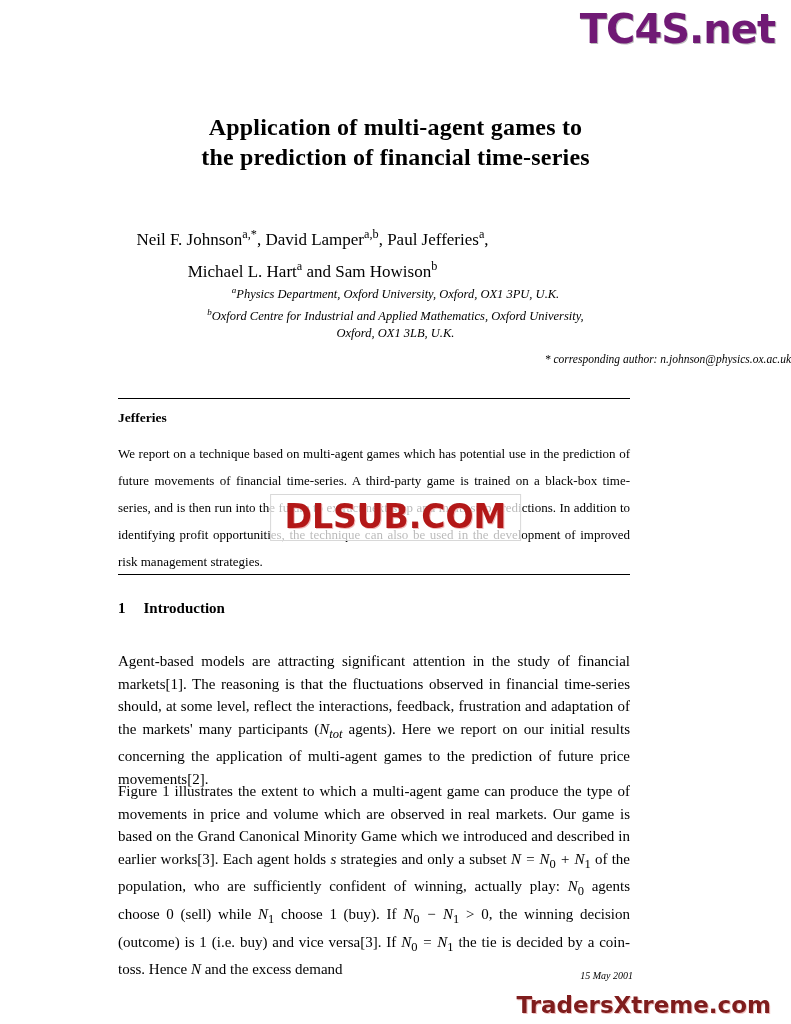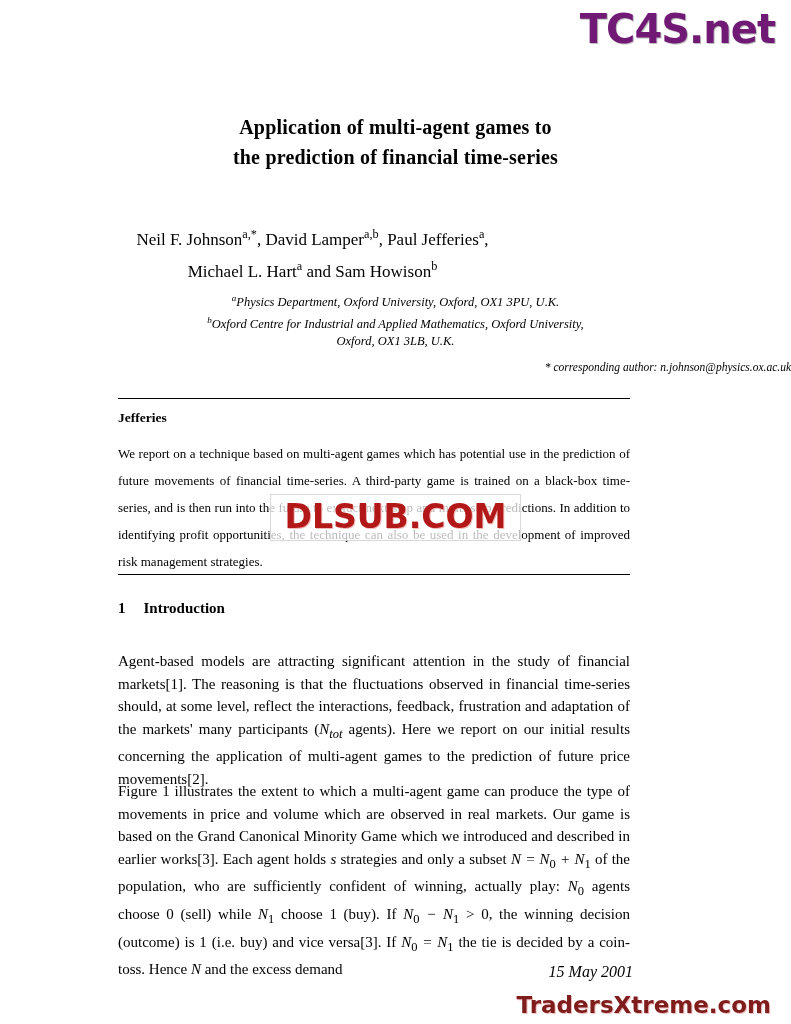--- a/index.html
+++ b/index.html
@@ -63,21 +63,21 @@
     text-shadow: 1px 1px 0 #efc0c0;
   }
 
   
   .title {
     position: absolute;
     top: 112px;
     left: 0;
     width: 791px;
     text-align: center;
-    font-size: 20px;
+    font-size: 24px;
     font-weight: bold;
     line-height: 30px;
     letter-spacing: 0.2px;
   }
   .title-line { display: block; }
 
   
   .authors {
     position: absolute;
     top: 221px;
@@ -93,21 +93,20 @@
   
   .affil {
     position: absolute;
     top: 282px;
     left: 0;
     width: 791px;
     text-align: center;
     font-size: 12.5px;
     font-style: italic;
     line-height: 16.5px;
-    margin-top: 8px;
   }
   .affil div { margin-bottom: 1px; }
   .corresp {
     margin-top: 9px;
     font-size: 11.5px;
     text-align: right;
   }
 
   
   .rule {
@@ -164,21 +163,21 @@
     position: absolute;
     bottom: 43px;
     left: 122px;
     font-size: 13px;
     font-style: italic;
   }
   .footer-right {
     position: absolute;
     bottom: 43px;
     right: 158px;
-    font-size: 16px;
+    font-size: 10px;
     font-style: italic;
   }
 </style>
 </head>
 <body>
 
 <div class="page">
 
   <div class="wm-top">TC4S.net</div>
 

